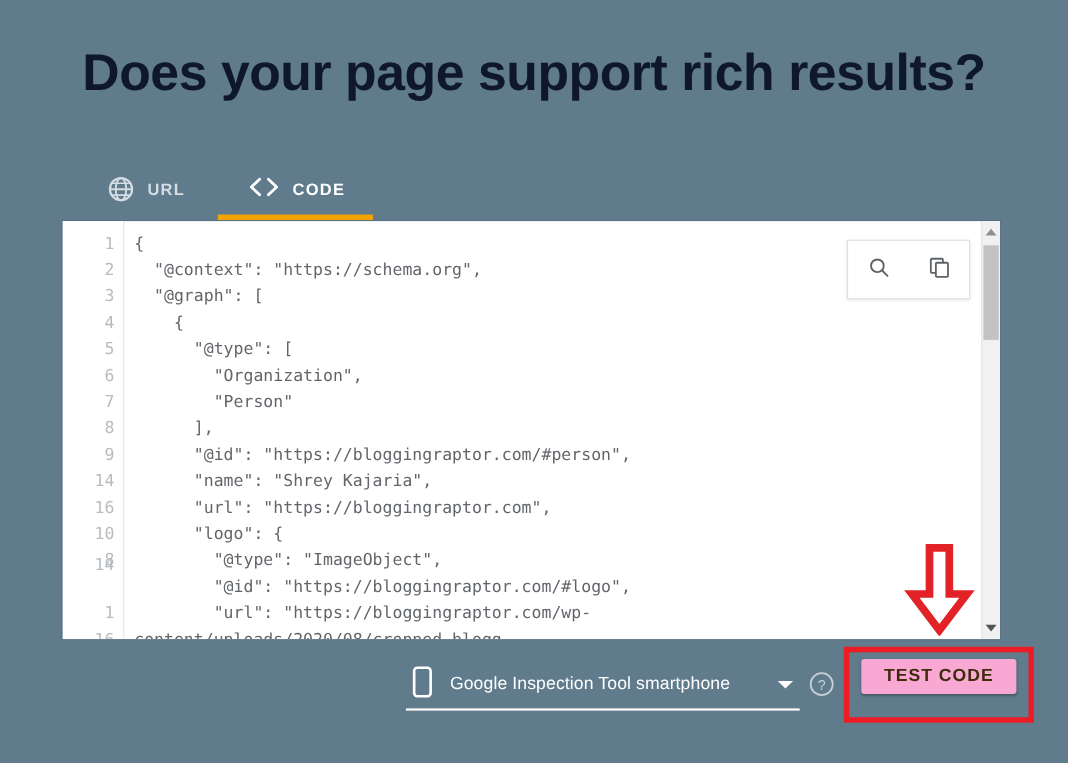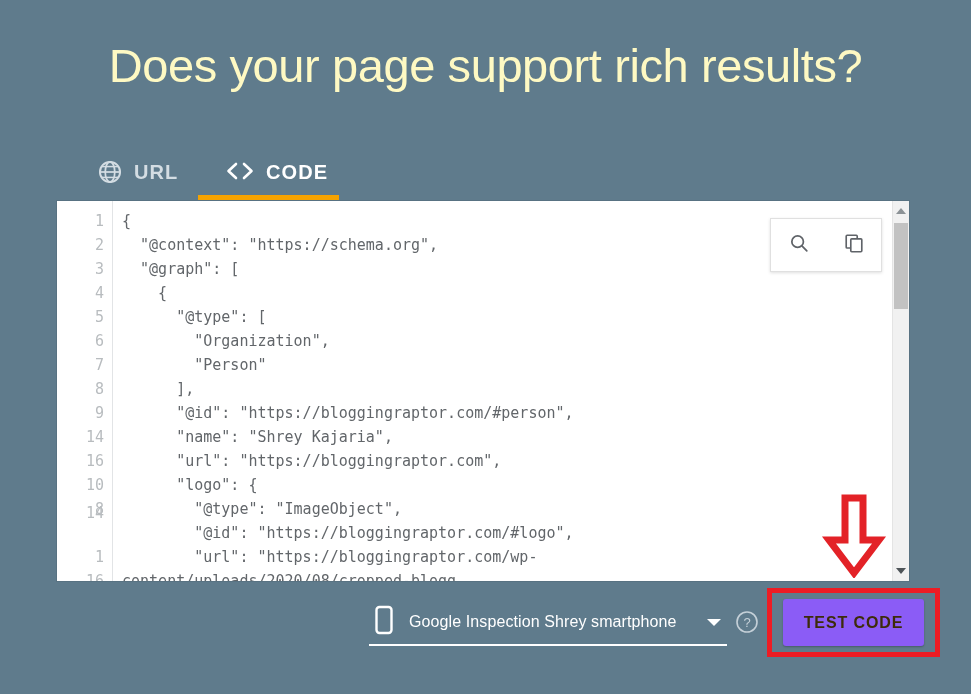--- a/index.html
+++ b/index.html
@@ -22,23 +22,23 @@
     background: #5f7b8c;
   }
 
   
   .heading {
     position: absolute;
     left: 0;
     top: 38px;
     width: 971px;
     text-align: center;
-    color: #fef9c3;
+    color: #0f172a;
     font-size: 47px;
-    font-weight: 400;
+    font-weight: 700;
     letter-spacing: -0.4px;
     line-height: 56px;
     white-space: nowrap;
   }
 
   
   .tabs {
     position: absolute;
     left: 57px;
     top: 148px;
@@ -51,21 +51,21 @@
     height: 48px;
     display: flex;
     align-items: center;
     gap: 11px;
     cursor: pointer;
     user-select: none;
   }
   .tab-url { left: 40px; }
   .tab-code { left: 168px; text-align: right; }
   .tab-label {
-    font-size: 20px;
+    font-size: 15px;
     font-weight: bold;
     letter-spacing: 1.1px;
     color: #d4dde3;
   }
   .tab-code .tab-label { color: #ffffff; }
   .tab-underline {
     position: absolute;
     left: 141px;
     top: 47px;
     width: 141px;
@@ -241,22 +241,22 @@
     width: 173px;
     height: 69px;
     border: 5px solid #ed1c24;
     box-sizing: border-box;
   }
   .test-code-btn {
     position: absolute;
     left: 783px;
     top: 599px;
     width: 141px;
-    height: 47px;
-    background: #8b5cf6;
+    height: 32px;
+    background: #f9a8d4;
     border: none;
     border-radius: 3px;
     color: #3d2b0a;
     font-family: "Liberation Sans", sans-serif;
     font-size: 16px;
     font-weight: bold;
     letter-spacing: 0.9px;
     cursor: pointer;
     box-shadow: 0 1px 2px rgba(0,0,0,0.25);
   }
@@ -372,21 +372,21 @@
       </div>
     </div>
   </div>
 
   <div class="device-select">
     <span class="phone-icon">
       <svg width="22" height="30" viewBox="0 0 22 30">
         <rect x="3.5" y="2" width="15" height="26" rx="3" fill="none" stroke="#ffffff" stroke-width="2.4"></rect>
       </svg>
     </span>
-    <span class="device-label">Google Inspection Shrey smartphone</span>
+    <span class="device-label">Google Inspection Tool smartphone</span>
     <span class="caret"></span>
   </div>
 
   <div class="help-icon">
     <svg width="24" height="24" viewBox="0 0 24 24">
       <circle cx="12" cy="12" r="10" fill="none" stroke="#c5d0d8" stroke-width="1.6"></circle>
       <text x="12" y="17" text-anchor="middle" font-family="Liberation Sans, sans-serif" font-size="13" fill="#c5d0d8">?</text>
     </svg>
   </div>
 

